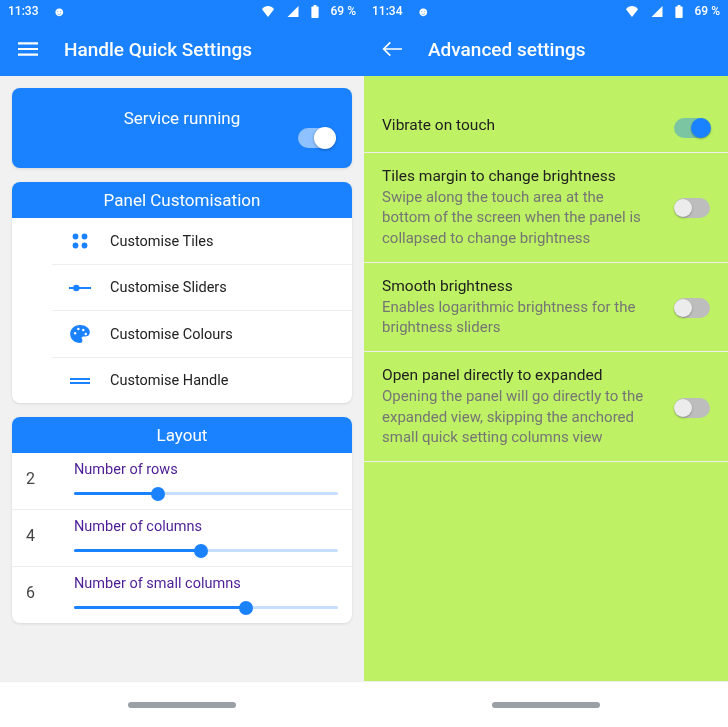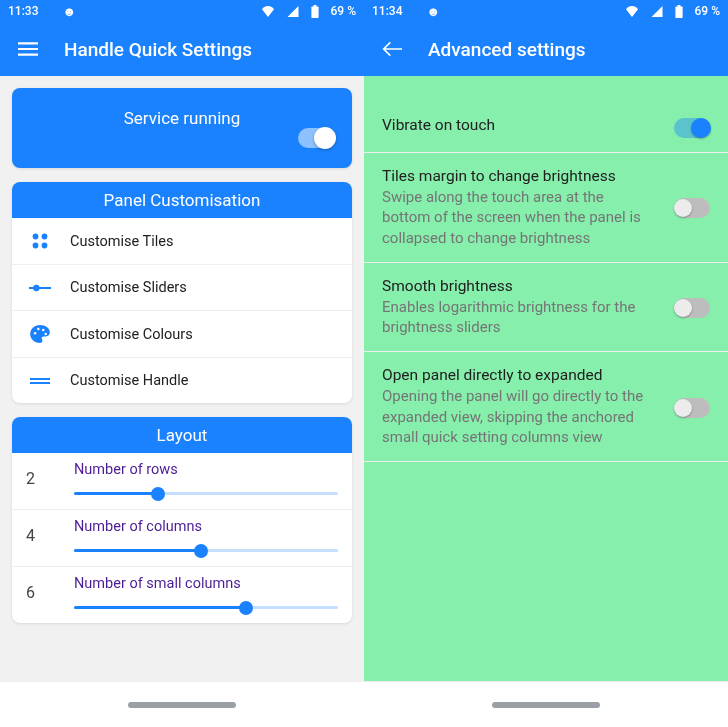--- a/index.html
+++ b/index.html
@@ -14,33 +14,33 @@
       display: flex;
     }
     .phone {
       width: 364px;
       height: 727px;
       display: flex;
       flex-direction: column;
       background: #f1f1f1;
       position: relative;
     }
-    .phone.right { background: #86efac; }
+    .phone.right { background: #bef264; }
     
     .status-bar {
       height: 22px;
       background: #1a82ff;
       color: #fff;
       display: flex;
       align-items: center;
       padding: 0 8px;
       font-size: 12px;
       font-weight: 500;
     }
-    .status-left { display: flex; align-items: center; gap: 24px; }
+    .status-left { display: flex; align-items: center; gap: 14px; }
     .status-right { margin-left: auto; display: flex; align-items: center; gap: 12px; }
     .face-icon { font-size: 13px; }
     
     .app-bar {
       height: 54px;
       background: #1a82ff;
       color: #fff;
       display: flex;
       align-items: center;
       padding: 0 16px;
@@ -117,20 +117,21 @@
       padding: 8px;
       font-size: 17px;
     }
     
     .list-item {
       display: flex;
       align-items: center;
       padding: 14px 14px;
       border-bottom: 1px solid #eee;
       gap: 16px;
+      margin-left: 40px;
     }
     .list-item:last-child { border-bottom: none; }
     .list-icon {
       width: 28px;
       display: flex;
       align-items: center;
       justify-content: center;
       color: #1a82ff;
     }
     .list-label { font-size: 14.5px; }

